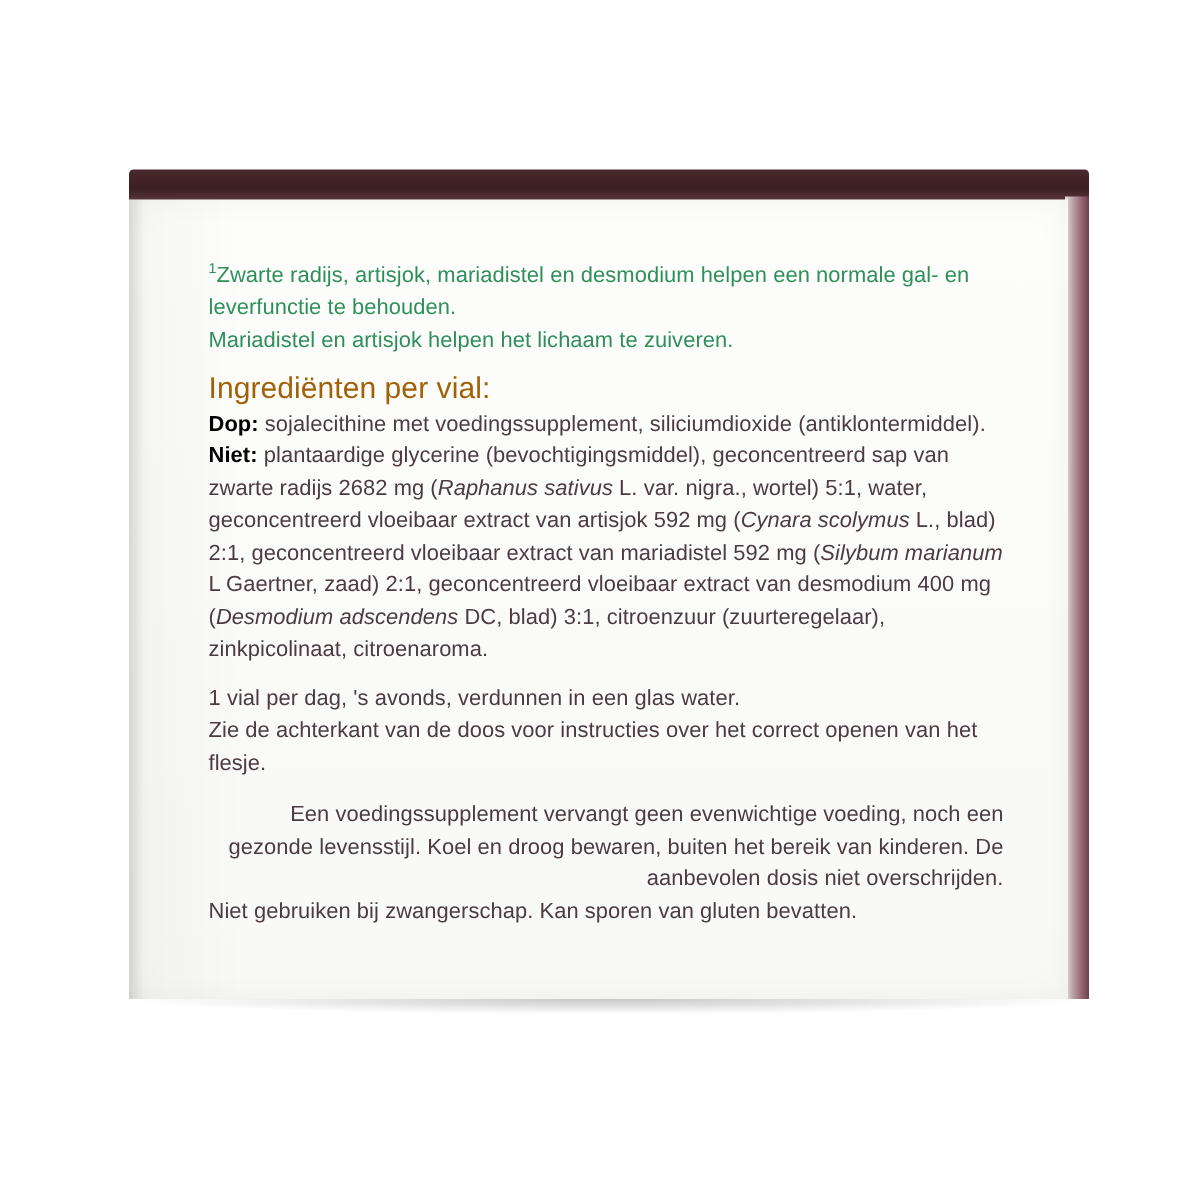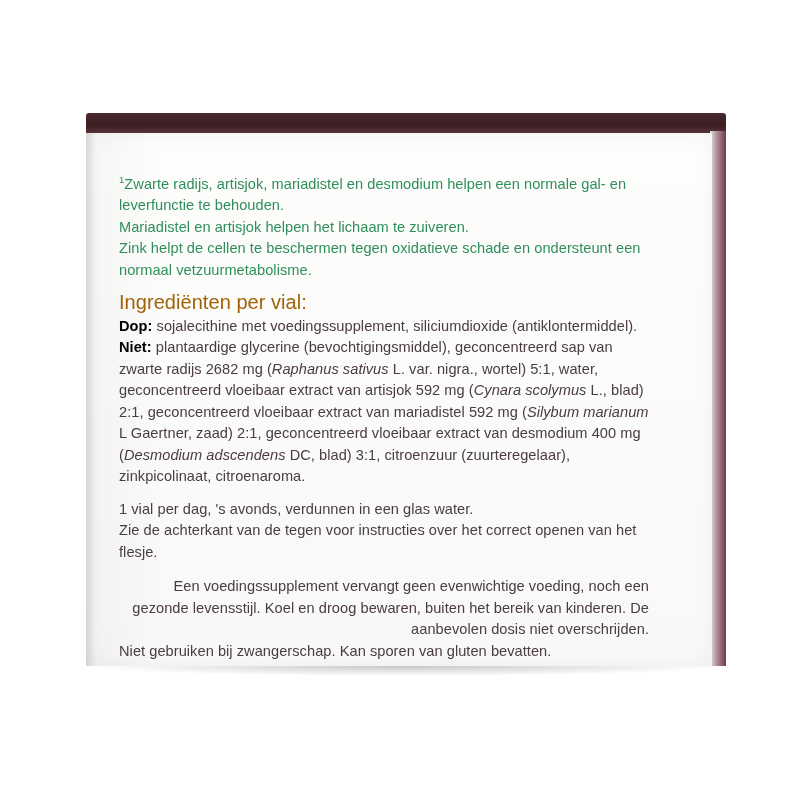--- a/index.html
+++ b/index.html
@@ -75,21 +75,21 @@
     left: 4px;
     top: 553px;
     width: 630px;
     height: 10px;
     background: radial-gradient(ellipse at 50% 0%, rgba(0,0,0,0.22), rgba(0,0,0,0) 72%);
   }
 
   
   .label {
     position: absolute;
-    left: 33px;
+    left: 53px;
     top: 36px;
     width: 530px;
     color: #4a3b44;
     font-size: 14.6px;
     line-height: 21.5px;
     letter-spacing: 0.05px;
   }
 
   .claims {
     color: #2f8f5b;
@@ -129,38 +129,37 @@
   <div class="box-right-edge"></div>
 
   <div class="box-face">
     <div class="paper-sheen"></div>
 
     <div class="label">
 
       <div class="claims section">
         <p><sup>1</sup><span>Zwarte radijs, artisjok, mariadistel en desmodium helpen een normale gal- en leverfunctie te behouden.</span></p>
         <p>Mariadistel en artisjok helpen het lichaam te zuiveren.</p>
-        <p>Zink helpt de cellen te beschermen tegen oxidatieve schade en ondersteunt een normaal vetzuurmetabolisme.</p>
       </div>
 
       <div class="section">
         <p class="heading">Ingrediënten per vial:</p>
         <p class="para">
           <span class="bold">Dop:</span>
           <span>sojalecithine met voedingssupplement, siliciumdioxide (antiklontermiddel).</span>
         </p>
         <p class="para">
           <span class="bold">Niet:</span>
           <span>plantaardige glycerine (bevochtigingsmiddel), geconcentreerd sap van zwarte radijs 2682 mg (</span><span class="ital">Raphanus sativus</span><span> L. var. nigra., wortel) 5:1, water, geconcentreerd vloeibaar extract van artisjok 592 mg (</span><span class="ital">Cynara scolymus</span><span> L., blad) 2:1, geconcentreerd vloeibaar extract van mariadistel 592 mg (</span><span class="ital">Silybum marianum</span><span> L Gaertner, zaad) 2:1, geconcentreerd vloeibaar extract van desmodium 400 mg (</span><span class="ital">Desmodium adscendens</span><span> DC, blad) 3:1, citroenzuur (zuurteregelaar), zinkpicolinaat, citroenaroma.</span>
         </p>
       </div>
 
       <div>
         <p class="para">1 vial per dag, 's avonds, verdunnen in een glas water.</p>
-        <p class="para">Zie de achterkant van de tegen voor instructies over het correct openen van het flesje.</p>
+        <p class="para">Zie de achterkant van de doos voor instructies over het correct openen van het flesje.</p>
         <p class="para spaced">Een voedingssupplement vervangt geen evenwichtige voeding, noch een gezonde levensstijl. Koel en droog bewaren, buiten het bereik van kinderen. De aanbevolen dosis niet overschrijden.</p>
         <p class="para">Niet gebruiken bij zwangerschap. Kan sporen van gluten bevatten.</p>
       </div>
 
     </div>
   </div>
 
   <div class="box-shadow-bottom"></div>
 </div>
 

